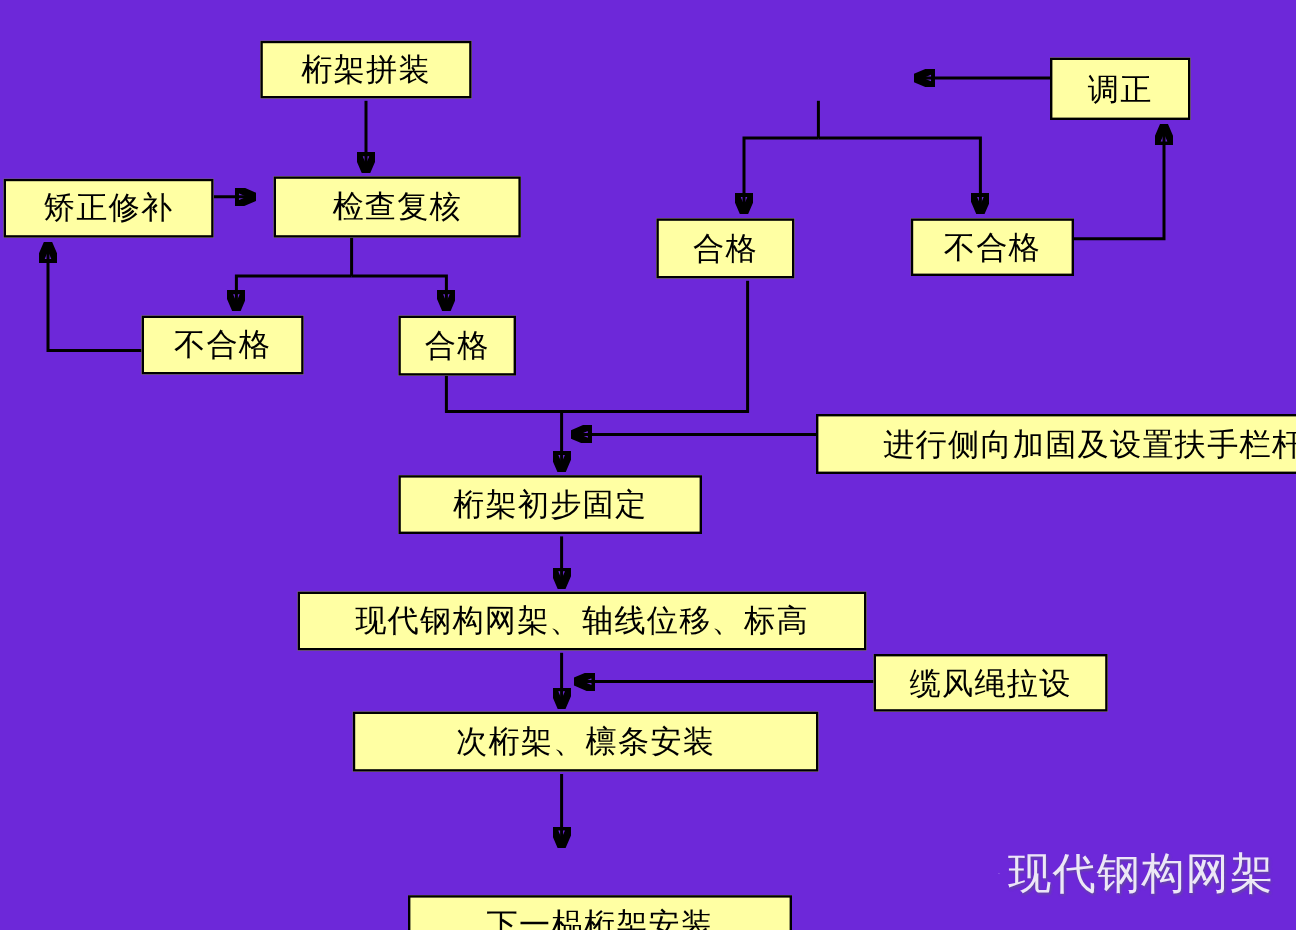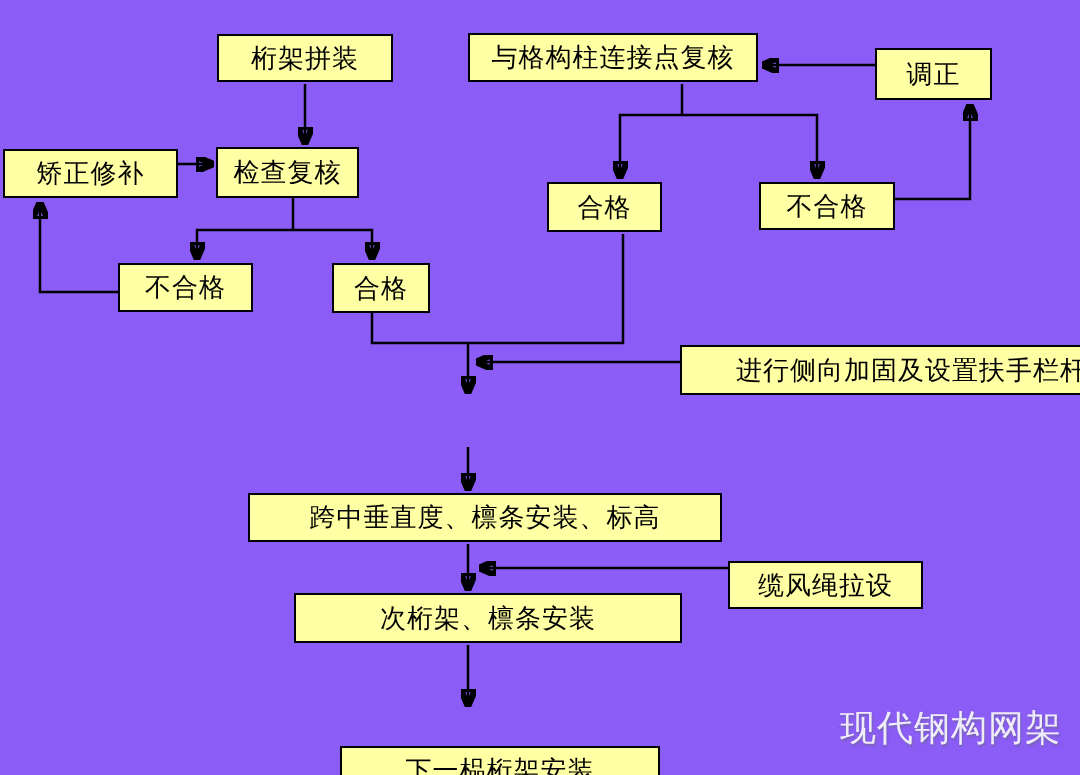--- a/index.html
+++ b/index.html
@@ -1,17 +1,17 @@
 <!DOCTYPE html>
 <html><head>
 <meta charset="utf-8">
 <style>
   html,body{margin:0;padding:0;background:#d2e3d0;}
   .stage{
-    position:relative;width:1080px;height:775px;background:#8b5cf6;
+    position:relative;width:1080px;height:775px;background:#6d28d9;
     overflow:hidden;font-family:"Liberation Sans",sans-serif;
   }
   .node{
     position:absolute;background:#ffffa3;border:2px solid #000;
     display:flex;align-items:center;justify-content:center;
     font-size:26px;color:#000;box-sizing:border-box;white-space:nowrap;
     letter-spacing:1px;
   }
   svg.wires{position:absolute;left:0;top:0;width:1080px;height:775px;pointer-events:none;}
   svg.wires path{stroke:#000;stroke-width:2.5;fill:none;}
@@ -66,42 +66,42 @@
 
     <path d="M468 544 L468 588" marker-end="url(#arrow)"></path>
 
     <path d="M728 568 L481 568" marker-end="url(#arrow)"></path>
 
     <path d="M468 645 L468 704" marker-end="url(#arrow)"></path>
   </svg>
 
   <div class="node" style="left:217px;top:34px;width:176px;height:48px;">桁架拼装</div>
 
-  <div class="node" style="left:468px;top:33px;width:290px;height:49px;">与格构柱连接点复核</div>
 
   <div class="node" style="left:3px;top:149px;width:175px;height:49px;">矫正修补</div>
 
   <div class="node" style="left:875px;top:48px;width:117px;height:52px;">调正</div>
 
-  <div class="node" style="left:216px;top:147px;width:143px;height:51px;">检查复核</div>
+  <div class="node" style="left:228px;top:147px;width:206px;height:51px;">检查复核</div>
 
   <div class="node" style="left:547px;top:182px;width:115px;height:50px;">合格</div>
 
   <div class="node" style="left:759px;top:182px;width:136px;height:48px;">不合格</div>
 
   <div class="node" style="left:118px;top:263px;width:135px;height:49px;">不合格</div>
 
   <div class="node" style="left:332px;top:263px;width:98px;height:50px;">合格</div>
 
   <div class="node" style="left:680px;top:345px;width:463px;height:50px;">进行侧向加固及设置扶手栏杆</div>
 
+  <div class="node" style="left:332px;top:396px;width:253px;height:49px;">桁架初步固定</div>
 
-  <div class="node" style="left:248px;top:493px;width:474px;height:49px;">跨中垂直度、檩条安装、标高</div>
+  <div class="node" style="left:248px;top:493px;width:474px;height:49px;">现代钢构网架、轴线位移、标高</div>
 
-  <div class="node" style="left:728px;top:561px;width:195px;height:48px;">缆风绳拉设</div>
+  <div class="node" style="left:728px;top:545px;width:195px;height:48px;">缆风绳拉设</div>
 
   <div class="node" style="left:294px;top:593px;width:388px;height:50px;">次桁架、檩条安装</div>
 
   <div class="node" style="left:340px;top:746px;width:320px;height:48px;">下一榀桁架安装</div>
 
   <div class="wm">
     <svg width="54" height="52" viewBox="0 0 54 52">
       <g opacity="0.88">
         <ellipse cx="20" cy="17" rx="17.5" ry="14.5" fill="#ffffff"></ellipse>
         <polygon points="9,28 4,40 18,31" fill="#ffffff"></polygon>

